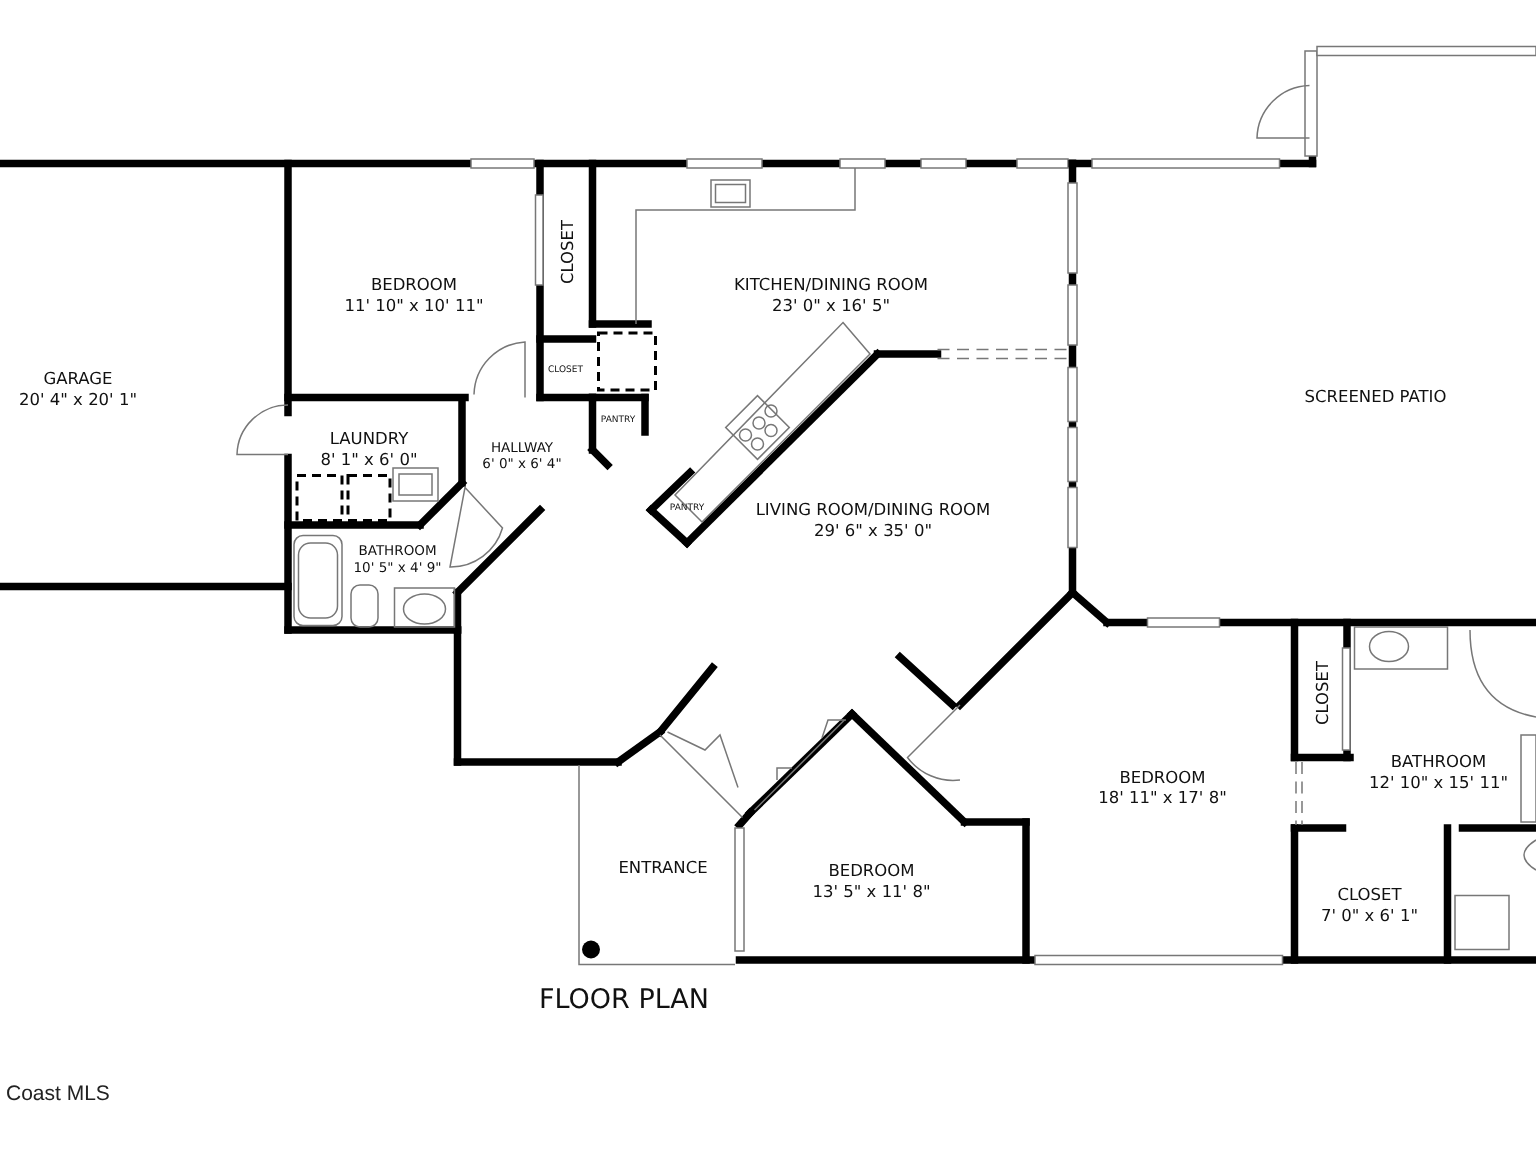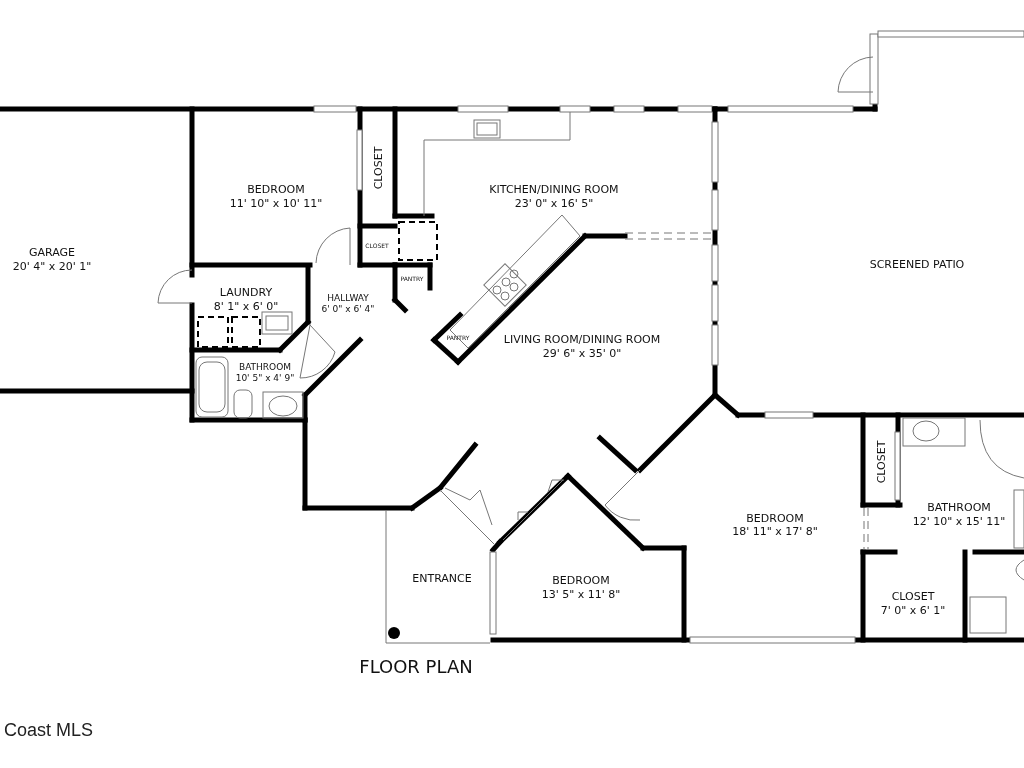--- a/index.html
+++ b/index.html
@@ -8,21 +8,21 @@
   .wall { stroke: #000; stroke-width: 5; fill: none; stroke-linecap: square; }
   .thin { stroke: #777; stroke-width: 1; fill: none; }
   .win { fill: #fff; stroke: #777; stroke-width: 1; }
   .dash { stroke: #000; stroke-width: 2; fill: none; stroke-dasharray: 6 4; }
   .dashgrey { stroke: #777; stroke-width: 1; fill: none; stroke-dasharray: 8 5; }
   .room-name { font-family: "DejaVu Sans", sans-serif; font-size: 11px; fill: #111; text-anchor: middle; }
   .room-dim { font-family: "DejaVu Sans", sans-serif; font-size: 11px; fill: #111; text-anchor: middle; }
   .small { font-size: 6px; }
   .rot { font-size: 11px; }
   .caption { position: absolute; left: 0; width: 812px; top: 656px; text-align: center; font-family: "DejaVu Sans", sans-serif; font-size: 18px; color: #111; padding-left: 20px; box-sizing: border-box; }
-  .watermark { position: absolute; left: 4px; top: 720px; font-family: "Liberation Sans", sans-serif; font-size: 18px; color: #222; letter-spacing: 0px; }
+  .watermark { position: absolute; left: 4px; top: 720px; font-family: "Liberation Sans", sans-serif; font-size: 14px; color: #222; letter-spacing: 0px; }
 </style>
 </head>
 <body>
 
 <svg class="plan" viewBox="0 0 1024 768">
 
   <g>
     <line class="wall" x1="0" y1="109" x2="715" y2="109"></line>
 
     <rect class="win" x="314" y="106" width="42" height="6"></rect>

